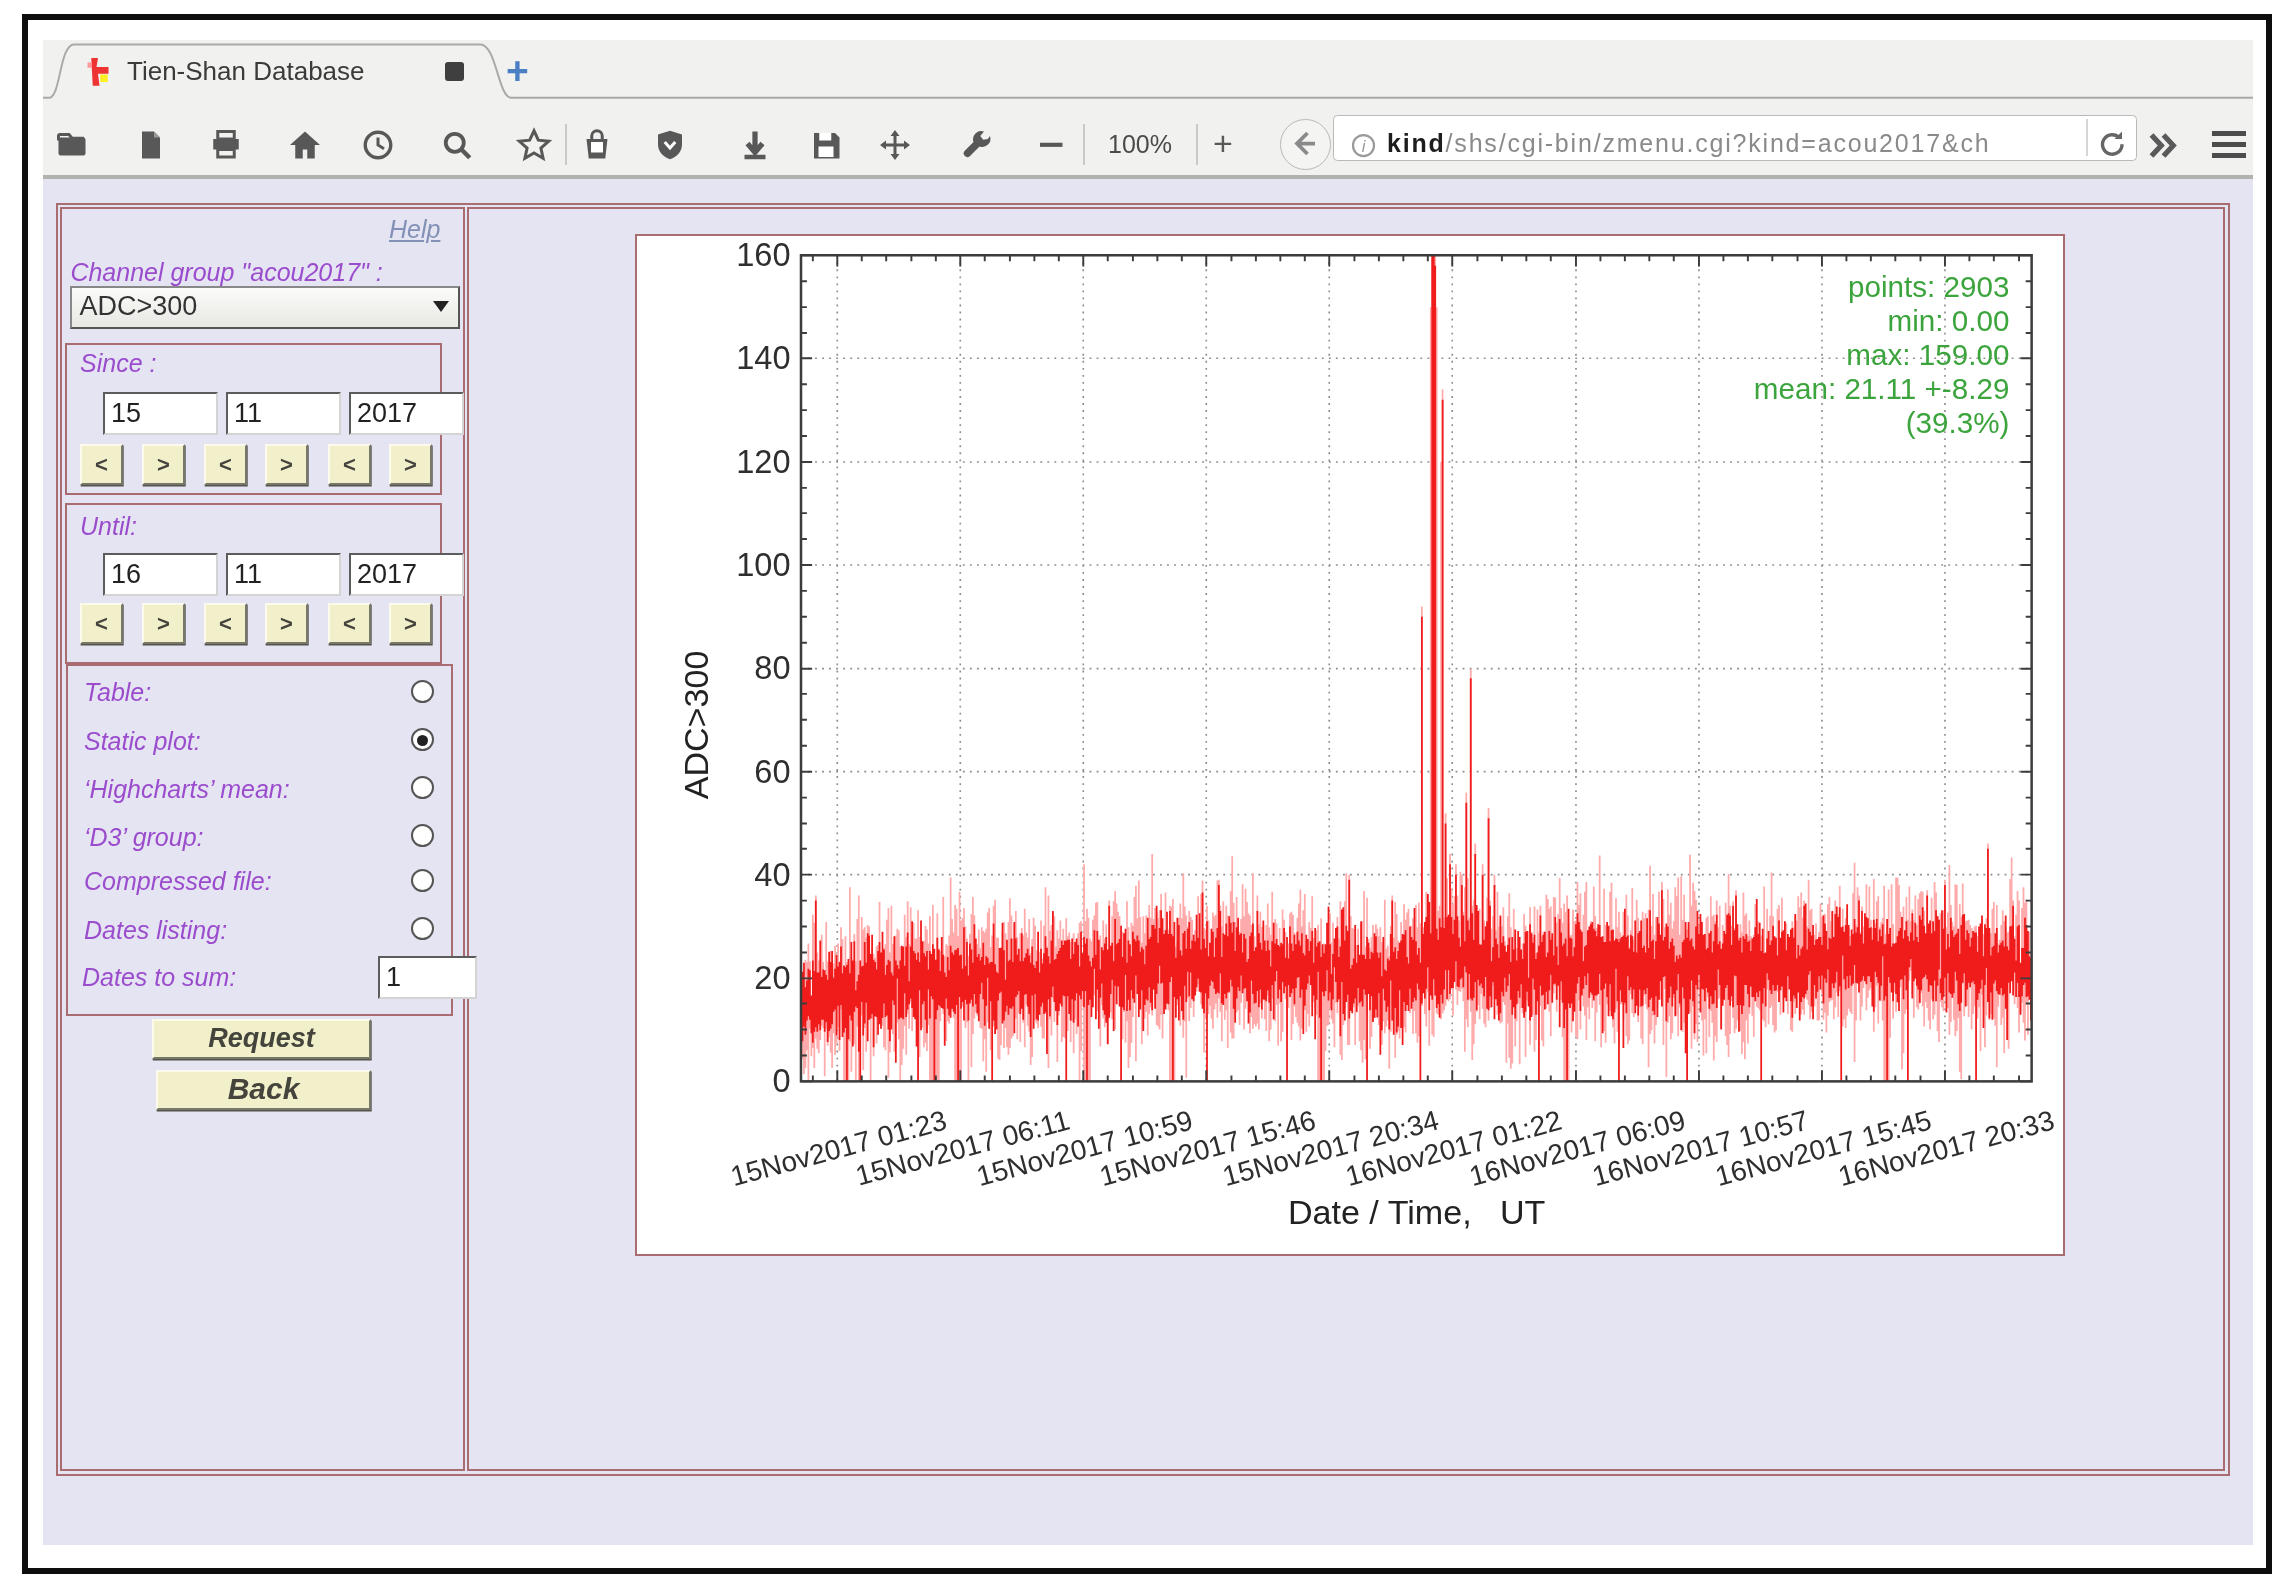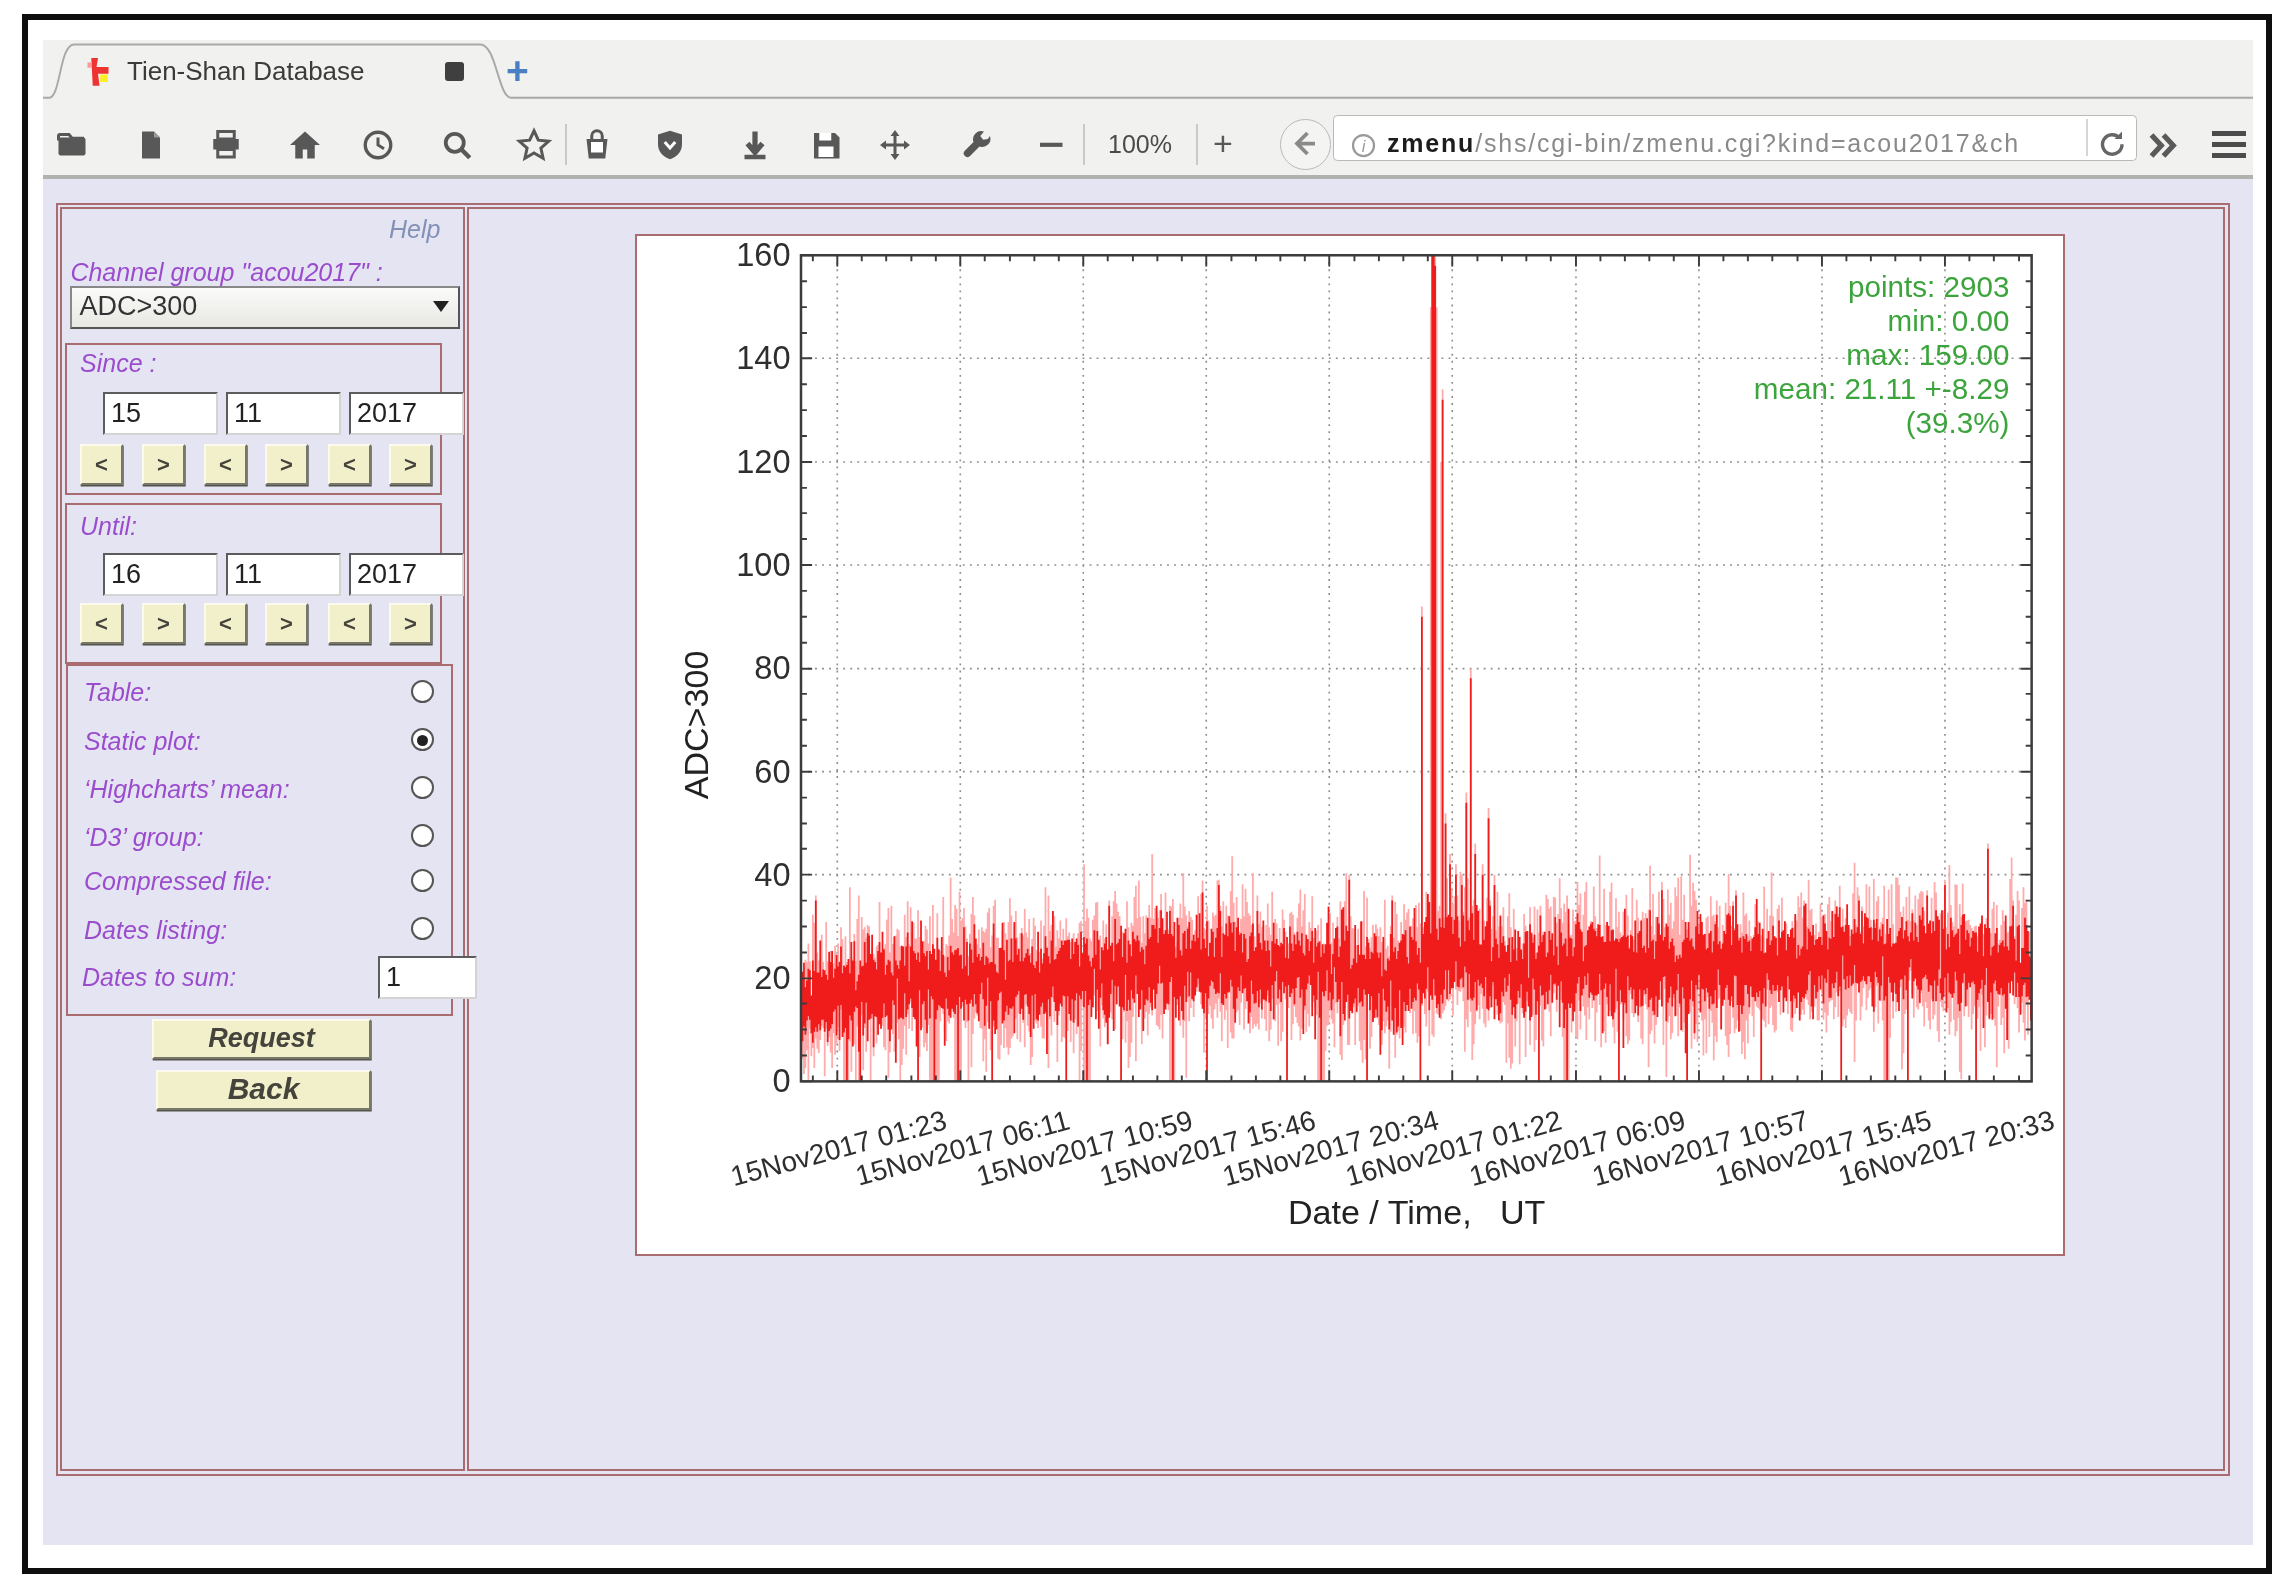--- a/index.html
+++ b/index.html
@@ -87,39 +87,39 @@
 <div class="abs" style="left:1213px;top:124px;font-size:34px;color:#585858">+</div>
 <div style="position:absolute;left:1280px;top:119px;width:49px;height:49px;border:1.9px solid #b9b9b7;border-radius:50%;background:#f4f4f2"></div>
 <svg style="position:absolute;left:1288px;top:127px" width="33" height="33" viewBox="0 0 44 44">
     <path d="M26 8L12 22l14 14M12 22h24" stroke="#8a8a8a" stroke-width="5" fill="none"></path>
   </svg>
 <div class="abs" style="left:1333px;top:115px;width:802px;height:44px;background:#fff;border:1.9px solid #b9b9b7;border-radius:4.4px"></div>
 <svg class="abs" style="left:1350px;top:132px" width="27" height="27" viewBox="0 0 36 36">
     <circle cx="18" cy="18" r="14" fill="none" stroke="#9a9a9a" stroke-width="3"></circle>
     <text x="18" y="26" font-size="22" fill="#9a9a9a" text-anchor="middle" font-style="italic">i</text>
   </svg>
-<div class="abs" style="left:1387px;top:129px;font-size:25px;color:#1d1d1d;letter-spacing:1.8px;white-space:nowrap;"><b>zmenu</b><span style="color:#8a8a8a">/shs/cgi-bin/zmenu.cgi?kind=acou2017&amp;ch</span></div>
+<div class="abs" style="left:1387px;top:129px;font-size:25px;color:#1d1d1d;letter-spacing:1.8px;white-space:nowrap;"><b>kind</b><span style="color:#8a8a8a">/shs/cgi-bin/zmenu.cgi?kind=acou2017&amp;ch</span></div>
 <div class="abs" style="left:2086px;top:119px;width:1.5px;height:37px;background:#d6d6d4"></div>
 <svg style="position:absolute;left:2095px;top:127px" width="33" height="33" viewBox="0 0 44 44">
     <path d="M33 15a13 13 0 10 3 8" stroke="#666" stroke-width="4.5" fill="none"></path>
     <path d="M36 6v10h-10z" fill="#666"></path>
   </svg>
 <svg class="abs" style="left:2147px;top:132px" width="33" height="27" viewBox="0 0 44 36">
     <path d="M6 4l13 14L6 32M22 4l13 14-13 14" stroke="#5a5a5a" stroke-width="7" fill="none"></path>
   </svg>
 <div class="abs" style="left:2212px;top:131px;width:34px;height:5.2px;background:#4c4c4c"></div>
 <div class="abs" style="left:2212px;top:142px;width:34px;height:5.2px;background:#4c4c4c"></div>
 <div class="abs" style="left:2212px;top:153px;width:34px;height:5.2px;background:#4c4c4c"></div>
 
 <div id="page">
 <div class="cellborder" style="left:12.6px;top:24px;width:2170px;height:1269px;"></div>
 <div class="cellborder" style="left:17px;top:28px;width:401px;height:1260px;"></div>
 <div class="cellborder" style="left:424px;top:28px;width:1754px;height:1260px;"></div>
 
-<div class="abs lbl" style="left:346px;top:36px;color:#8291b5;">Help</div>
+<div class="abs lbl" style="left:346px;top:36px;color:#8291b5;text-decoration:underline;">Help</div>
 <div class="abs lbl" style="left:27.4px;top:79px;">Channel group "acou2017" :</div>
 <div class="abs" style="left:27px;top:107px;width:379px;height:39px;background:linear-gradient(#fbfbf9,#e7e7e3);border:2.2px solid;border-color:#888 #555 #555 #888;font-size:27px;color:#333;padding-left:7.4px;line-height:37px;">ADC&gt;300
   <span style="position:absolute;right:9px;top:13.3px;width:0;height:0;border-left:8.2px solid transparent;border-right:8.2px solid transparent;border-top:11px solid #222;"></span></div>
 
 <div class="cellborder" style="left:21.5px;top:164px;width:373px;height:148px;"></div>
 <div class="abs lbl" style="left:37px;top:170px;">Since :</div>
 <div class="inp" style="left:36px;top:213px;width:105px;height:39px;">15</div>
 <div class="inp" style="left:159px;top:213px;width:105px;height:39px;">11</div>
 <div class="inp" style="left:282px;top:213px;width:105px;height:39px;">2017</div>
 <div class="btn" style="left:37px;top:265px;width:39px;height:37px;font-size:22px;line-height:37px;font-weight:bold;">&lt;</div>

